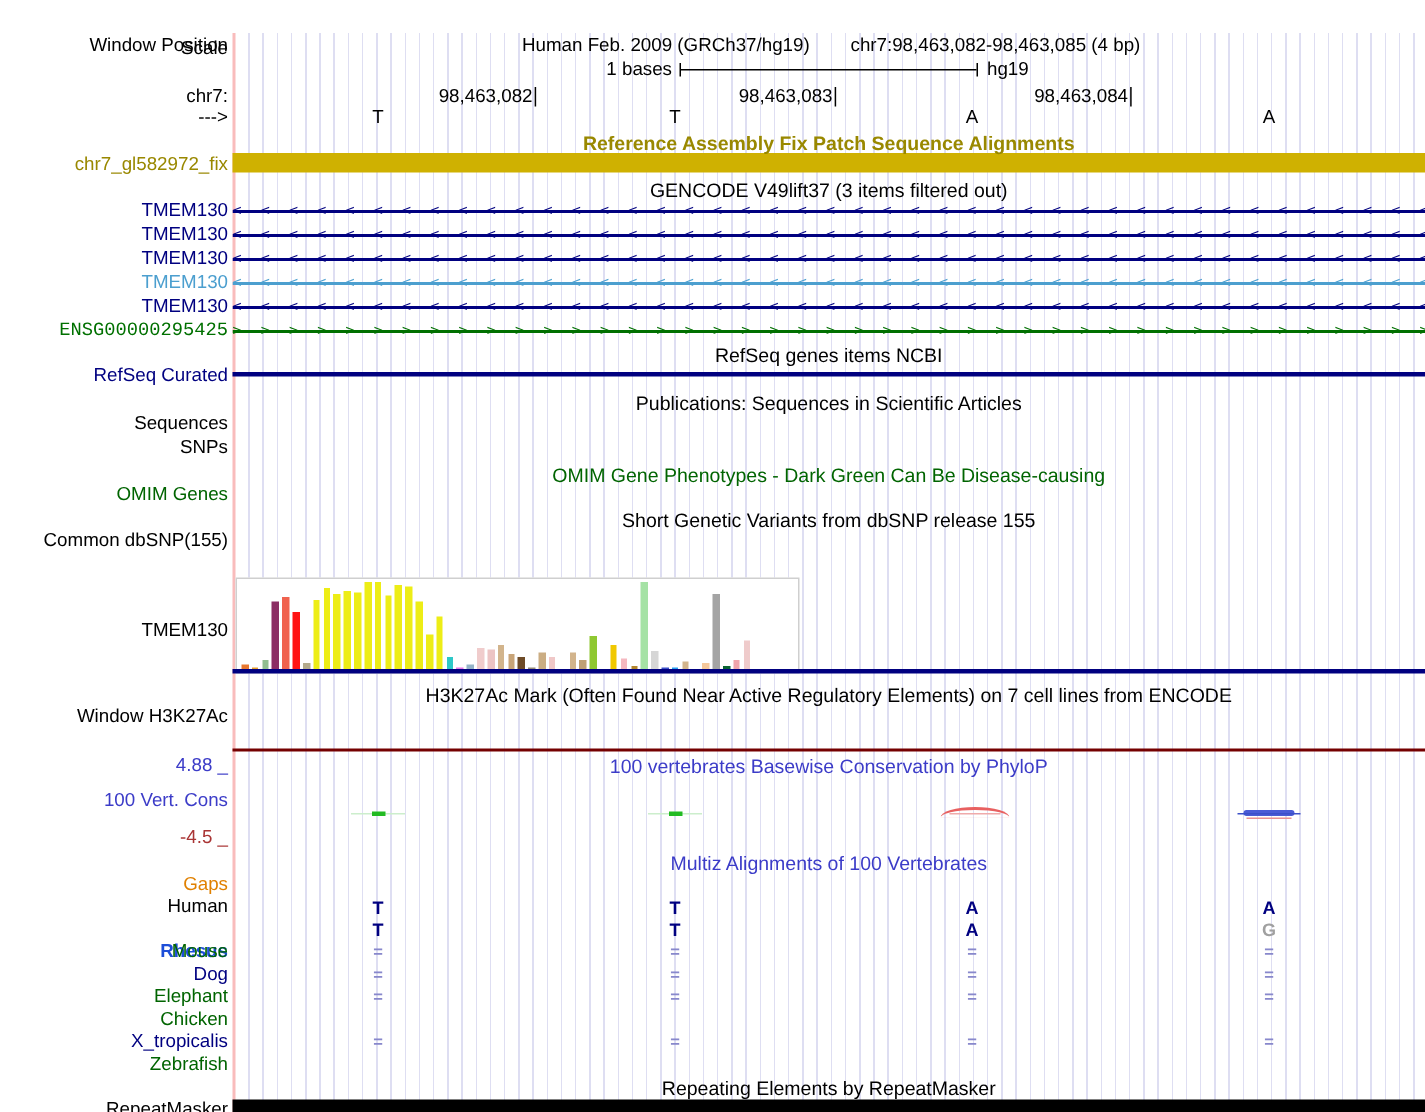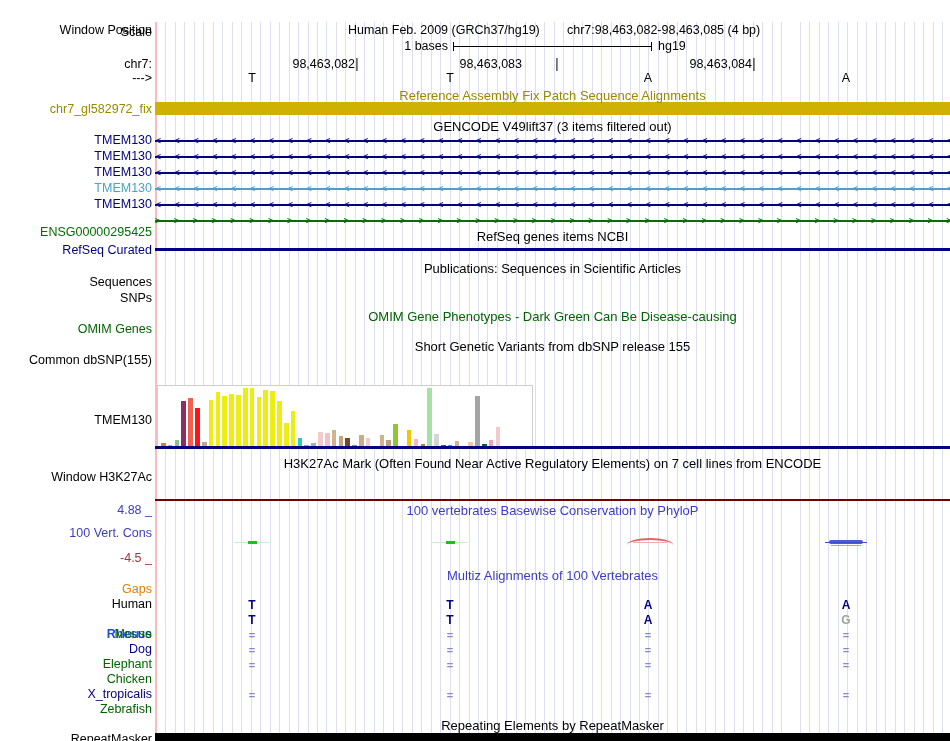--- a/index.html
+++ b/index.html
@@ -50,39 +50,39 @@
   <span class="hdr-abs" style="right:502px;top:18px">1 bases</span>
   <div class="scale-bar"></div>
   <span class="hdr-abs" style="left:658px;top:18px">hg19</span>
 
   <span class="llabel" style="top:36px">chr7:</span>
   <div id="coords-layer">
       <div class="coord-wrap" style="left: 357px; top: 36px;">
         <span>98,463,082</span>
         <span class="coord-tick"></span>
       </div>
-      <div class="coord-wrap" style="left: 557px; top: 36px; gap: 33px;">
+      <div class="coord-wrap" style="left: 557px; top: 36px;">
         <span>98,463,083</span>
         <span class="coord-tick"></span>
       </div>
       <div class="coord-wrap" style="left: 754px; top: 36px;">
         <span>98,463,084</span>
         <span class="coord-tick"></span>
       </div>
     </div>
 
   <span class="llabel" style="top:50px">---&gt;</span>
   <div id="bases-layer">
       <span class="base-letter" style="left: 252px; top: 50px;">T</span>
       <span class="base-letter" style="left: 450px; top: 50px;">T</span>
       <span class="base-letter" style="left: 648px; top: 50px;">A</span>
       <span class="base-letter" style="left: 846px; top: 50px;">A</span>
     </div>
 
-  <div class="ctitle" style="top: 67px; color: rgb(153, 136, 0);">Reference Assembly Fix Patch Sequence Alignments</div>
+  <div class="ctitle" style="top: 67px; color: rgb(153, 136, 0); font-weight: bold;">Reference Assembly Fix Patch Sequence Alignments</div>
   <span class="llabel" style="top: 81px; color: rgb(153, 136, 0);">chr7_gl582972_fix</span>
   <div class="fullbar" style="top: 80px; height: 13px; background: rgb(207, 177, 1);"></div>
 
   <div class="ctitle" style="top:98px">GENCODE V49lift37 (3 items filtered out)</div>
   <div id="gencode-layer">
       <span class="llabel" style="top: 112px; color: rgb(0, 0, 128);">TMEM130</span>
       <div class="gene-row" style="top: 112px;">
         <div class="gene-line" style="background: rgb(0, 0, 128);"></div>
         <div class="gene-arrows" style="color: rgb(0, 0, 128);">&lt; &lt; &lt; &lt; &lt; &lt; &lt; &lt; &lt; &lt; &lt; &lt; &lt; &lt; &lt; &lt; &lt; &lt; &lt; &lt; &lt; &lt; &lt; &lt; &lt; &lt; &lt; &lt; &lt; &lt; &lt; &lt; &lt; &lt; &lt; &lt; &lt; &lt; &lt; &lt; &lt; &lt; &lt; &lt; &lt; &lt; &lt; &lt; &lt; &lt; &lt; &lt; &lt; &lt; &lt; &lt; &lt; &lt; &lt; &lt; &lt; &lt; &lt; &lt; &lt; &lt; &lt; &lt; &lt; &lt; &lt; &lt; &lt; &lt; &lt; &lt; &lt; &lt; &lt; &lt; &lt; &lt; &lt; &lt; &lt; &lt; &lt; &lt; &lt; &lt; &lt; &lt; &lt; &lt; &lt; &lt; &lt; &lt; &lt; &lt;</div>
       </div>
@@ -99,21 +99,21 @@
       <span class="llabel" style="top: 160px; color: rgb(76, 159, 207);">TMEM130</span>
       <div class="gene-row" style="top: 160px;">
         <div class="gene-line" style="background: rgb(76, 159, 207);"></div>
         <div class="gene-arrows" style="color: rgb(76, 159, 207);">&lt; &lt; &lt; &lt; &lt; &lt; &lt; &lt; &lt; &lt; &lt; &lt; &lt; &lt; &lt; &lt; &lt; &lt; &lt; &lt; &lt; &lt; &lt; &lt; &lt; &lt; &lt; &lt; &lt; &lt; &lt; &lt; &lt; &lt; &lt; &lt; &lt; &lt; &lt; &lt; &lt; &lt; &lt; &lt; &lt; &lt; &lt; &lt; &lt; &lt; &lt; &lt; &lt; &lt; &lt; &lt; &lt; &lt; &lt; &lt; &lt; &lt; &lt; &lt; &lt; &lt; &lt; &lt; &lt; &lt; &lt; &lt; &lt; &lt; &lt; &lt; &lt; &lt; &lt; &lt; &lt; &lt; &lt; &lt; &lt; &lt; &lt; &lt; &lt; &lt; &lt; &lt; &lt; &lt; &lt; &lt; &lt; &lt; &lt; &lt;</div>
       </div>
       <span class="llabel" style="top: 176px; color: rgb(0, 0, 128);">TMEM130</span>
       <div class="gene-row" style="top: 176px;">
         <div class="gene-line" style="background: rgb(0, 0, 128);"></div>
         <div class="gene-arrows" style="color: rgb(0, 0, 128);">&lt; &lt; &lt; &lt; &lt; &lt; &lt; &lt; &lt; &lt; &lt; &lt; &lt; &lt; &lt; &lt; &lt; &lt; &lt; &lt; &lt; &lt; &lt; &lt; &lt; &lt; &lt; &lt; &lt; &lt; &lt; &lt; &lt; &lt; &lt; &lt; &lt; &lt; &lt; &lt; &lt; &lt; &lt; &lt; &lt; &lt; &lt; &lt; &lt; &lt; &lt; &lt; &lt; &lt; &lt; &lt; &lt; &lt; &lt; &lt; &lt; &lt; &lt; &lt; &lt; &lt; &lt; &lt; &lt; &lt; &lt; &lt; &lt; &lt; &lt; &lt; &lt; &lt; &lt; &lt; &lt; &lt; &lt; &lt; &lt; &lt; &lt; &lt; &lt; &lt; &lt; &lt; &lt; &lt; &lt; &lt; &lt; &lt; &lt; &lt;</div>
       </div>
-      <span class="llabel" style="top: 204px; color: rgb(0, 112, 0);">ENSG00000295425</span>
+      <span class="llabel" style="top: 192px; color: rgb(0, 112, 0); font-family: Liberation Mono, monospace;">ENSG00000295425</span>
       <div class="gene-row" style="top: 192px;">
         <div class="gene-line" style="background: rgb(0, 112, 0);"></div>
         <div class="gene-arrows" style="color: rgb(0, 112, 0);">&gt; &gt; &gt; &gt; &gt; &gt; &gt; &gt; &gt; &gt; &gt; &gt; &gt; &gt; &gt; &gt; &gt; &gt; &gt; &gt; &gt; &gt; &gt; &gt; &gt; &gt; &gt; &gt; &gt; &gt; &gt; &gt; &gt; &gt; &gt; &gt; &gt; &gt; &gt; &gt; &gt; &gt; &gt; &gt; &gt; &gt; &gt; &gt; &gt; &gt; &gt; &gt; &gt; &gt; &gt; &gt; &gt; &gt; &gt; &gt; &gt; &gt; &gt; &gt; &gt; &gt; &gt; &gt; &gt; &gt; &gt; &gt; &gt; &gt; &gt; &gt; &gt; &gt; &gt; &gt; &gt; &gt; &gt; &gt; &gt; &gt; &gt; &gt; &gt; &gt; &gt; &gt; &gt; &gt; &gt; &gt; &gt; &gt; &gt; &gt;</div>
       </div>
     </div>
 
   <div class="ctitle" style="top:208px">RefSeq genes items NCBI</div>
   <span class="llabel" style="top: 222px; color: rgb(0, 0, 128);">RefSeq Curated</span>
   <div class="fullbar" style="top: 226px; height: 3px; background: rgb(0, 0, 128);"></div>
 

